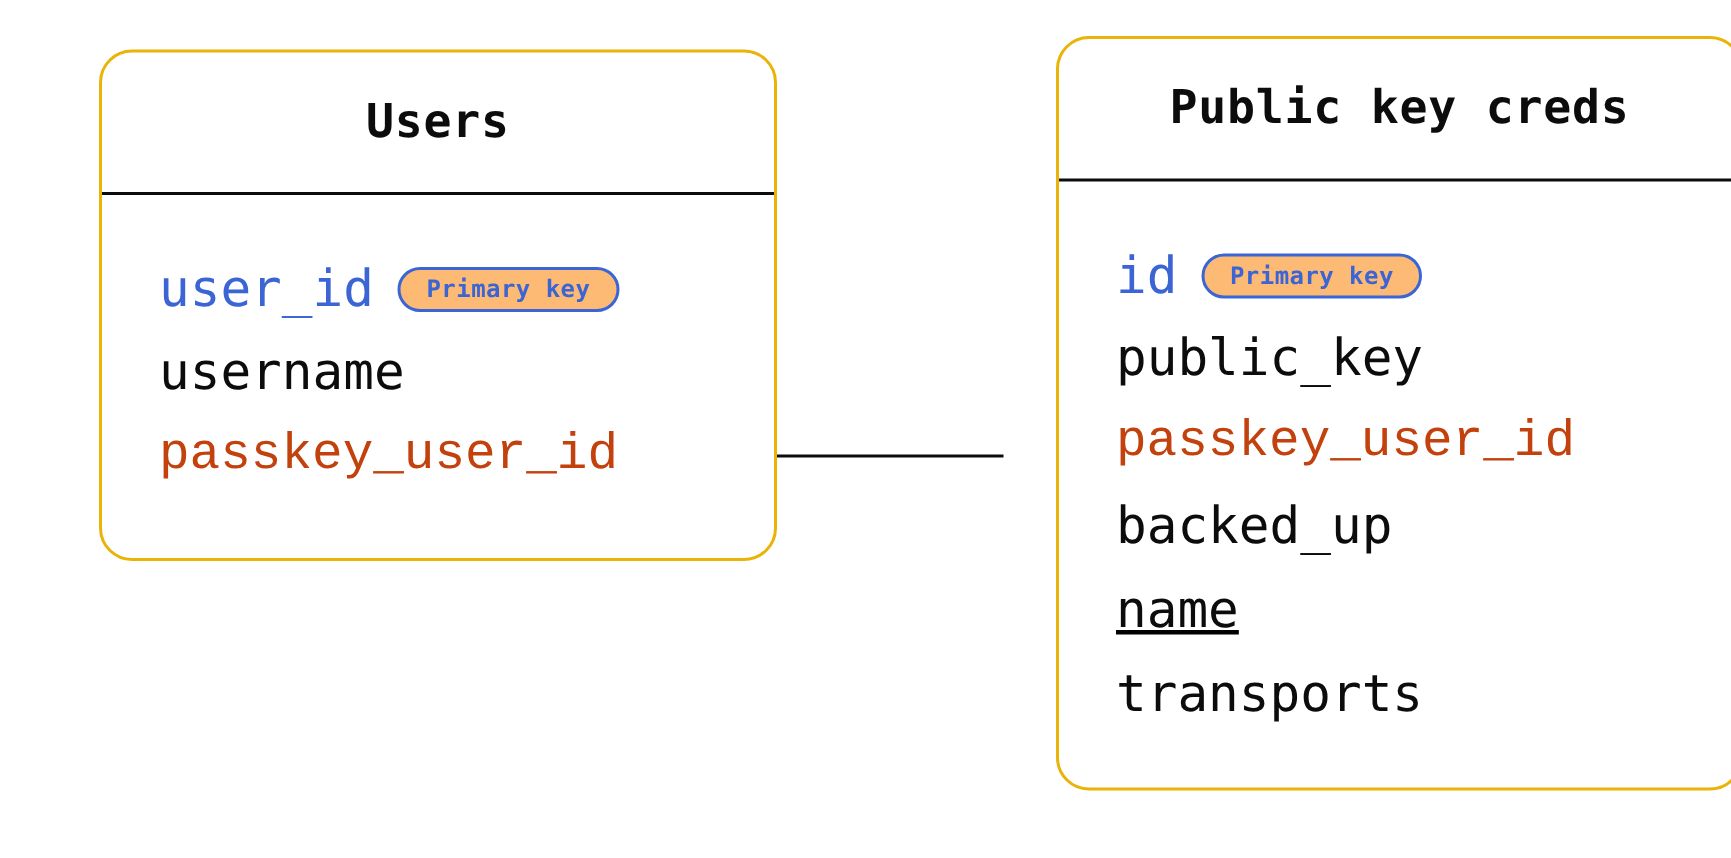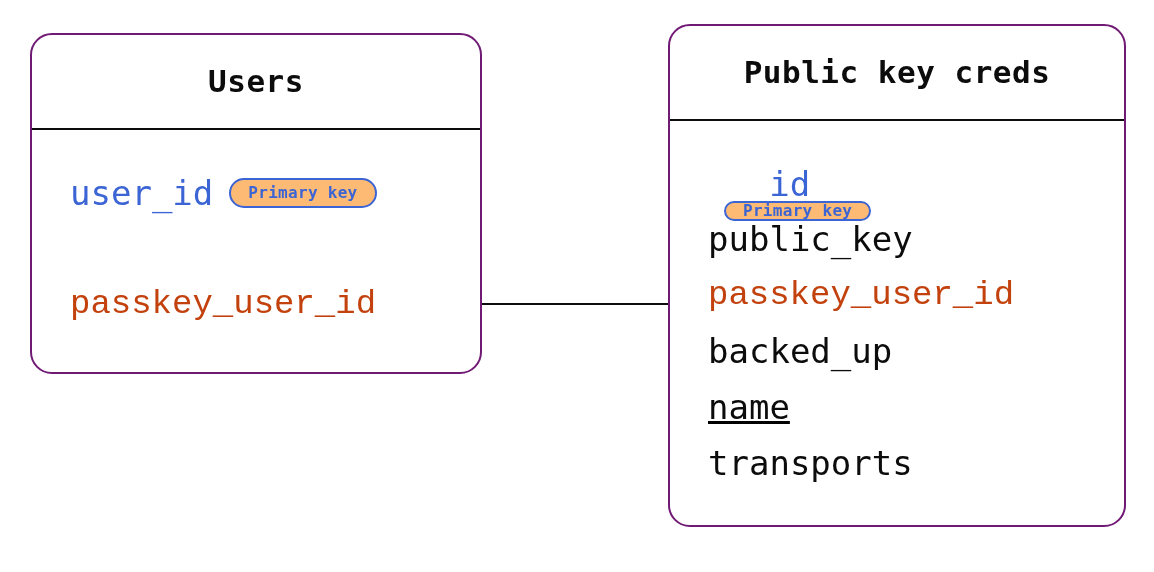--- a/index.html
+++ b/index.html
@@ -20,22 +20,23 @@
     left: 0;
     top: 0;
     width: 1154px;
     height: 572px;
   }
 
   .entity {
     position: absolute;
     box-sizing: border-box;
     background: #ffffff;
-    border: 2px solid #701a75;
+    border: 2px solid #eab308;
     border-radius: 22px;
+    margin-left: 36px;
   }
 
   .entity-header {
     position: absolute;
     left: 0;
     right: 0;
     top: 0;
     display: flex;
     align-items: center;
     justify-content: center;
@@ -122,40 +123,43 @@
 
   
   #entity-public-key-creds {
     left: 668px;
     top: 24px;
     width: 458px;
     height: 503px;
   }
   #entity-public-key-creds .entity-header { height: 95px; }
   #entity-public-key-creds .entity-body { top: 95px; bottom: 0; }
-  #entity-public-key-creds .field-row { left: 38px; flex-direction: column; }
+  #entity-public-key-creds .field-row { left: 38px; }
 </style>
 </head>
 <body>
 
 <div id="canvas">
 
   <div class="relation-line" id="relation-connector" style="left:481px; top:303px; width:188px; height:2px;"></div>
 
   <div class="entity" id="entity-users">
     <div class="entity-header">
       <span class="entity-title">Users</span>
     </div>
     <div class="entity-body">
 
       <div class="field-row" style="top:46px;">
         <span class="field-name pk">user_id</span>
         <span class="badge">Primary key</span>
       </div>
 
+      <div class="field-row" style="top:101px;">
+        <span class="field-name">username</span>
+      </div>
 
       <div class="field-row" style="top:157px;">
         <span class="field-name fk">passkey_user_id</span>
       </div>
 
     </div>
   </div>
 
   <div class="entity" id="entity-public-key-creds">
     <div class="entity-header">

